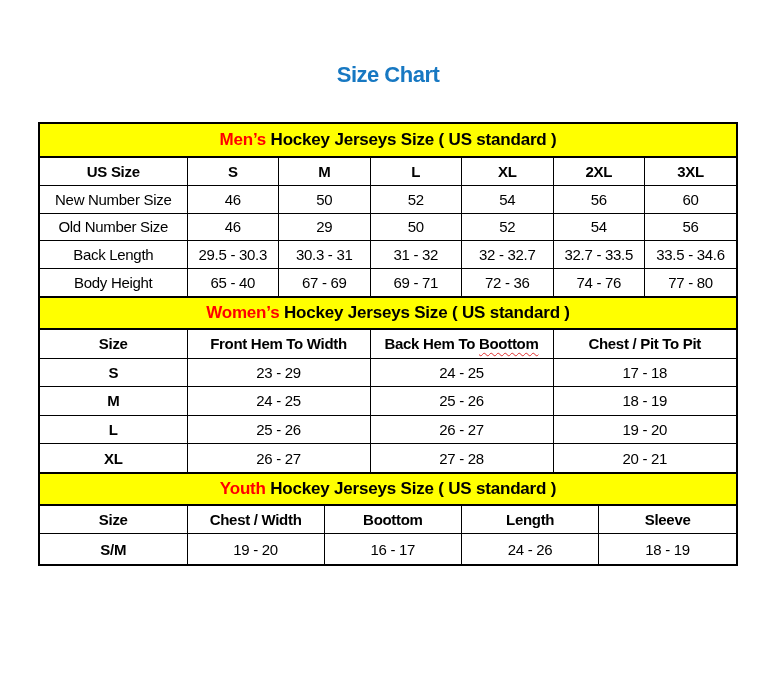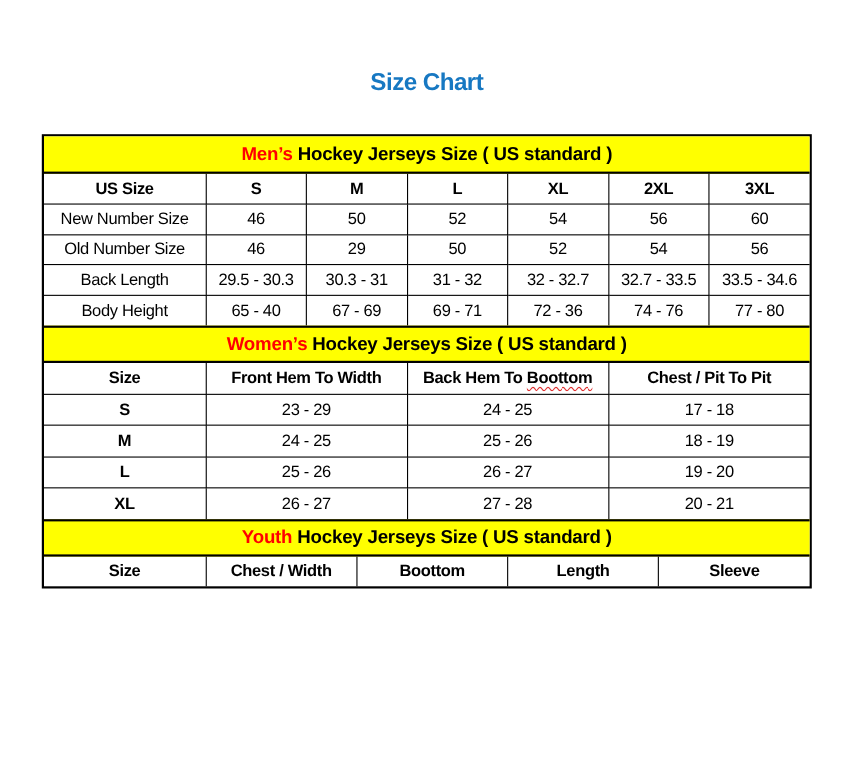--- a/index.html
+++ b/index.html
@@ -183,16 +183,23 @@
         <col>
       </colgroup>
     <tbody>
         <tr class="hdr">
       <th>Size</th>
       <th>Chest / Width</th>
       <th>Boottom</th>
       <th>Length</th>
       <th>Sleeve</th>
     </tr>
+    <tr class="dat">
+      <td class="lbl-bold">S/M</td>
+      <td>19 - 20</td>
+      <td>16 - 17</td>
+      <td>24 - 26</td>
+      <td>18 - 19</td>
+    </tr>
   </tbody>
     </table>
 
 </div>
 
 </body></html>

